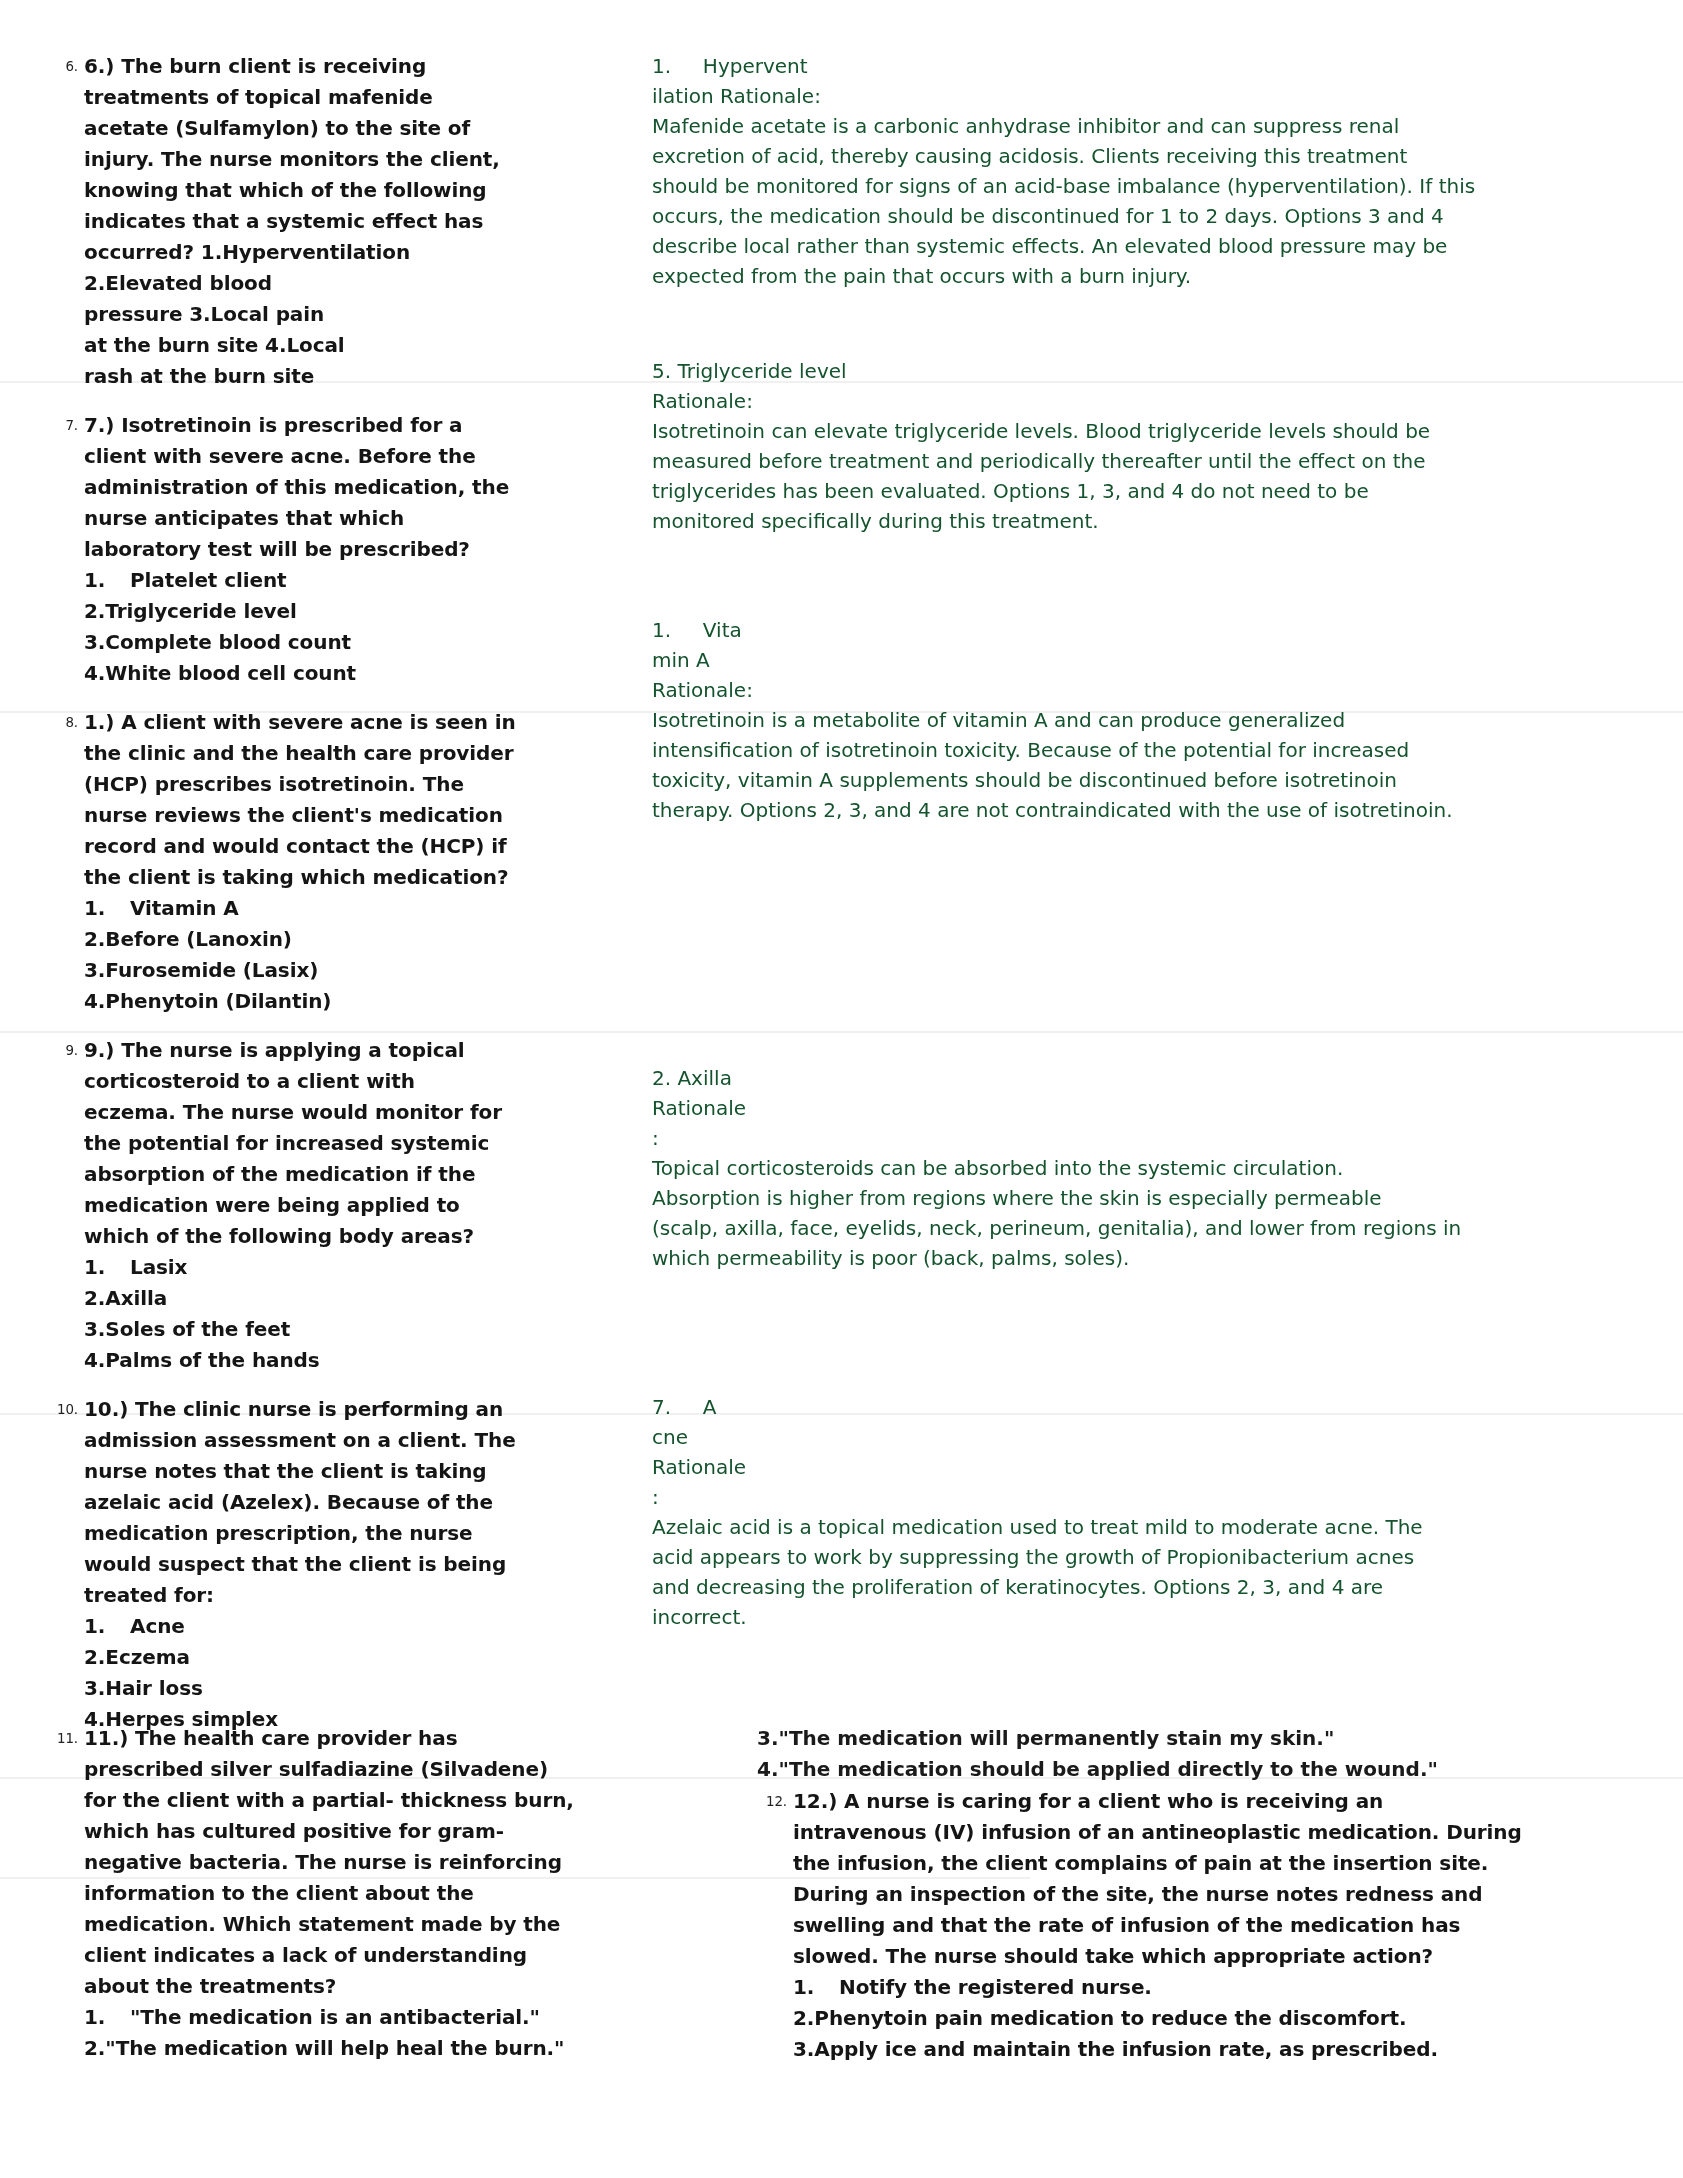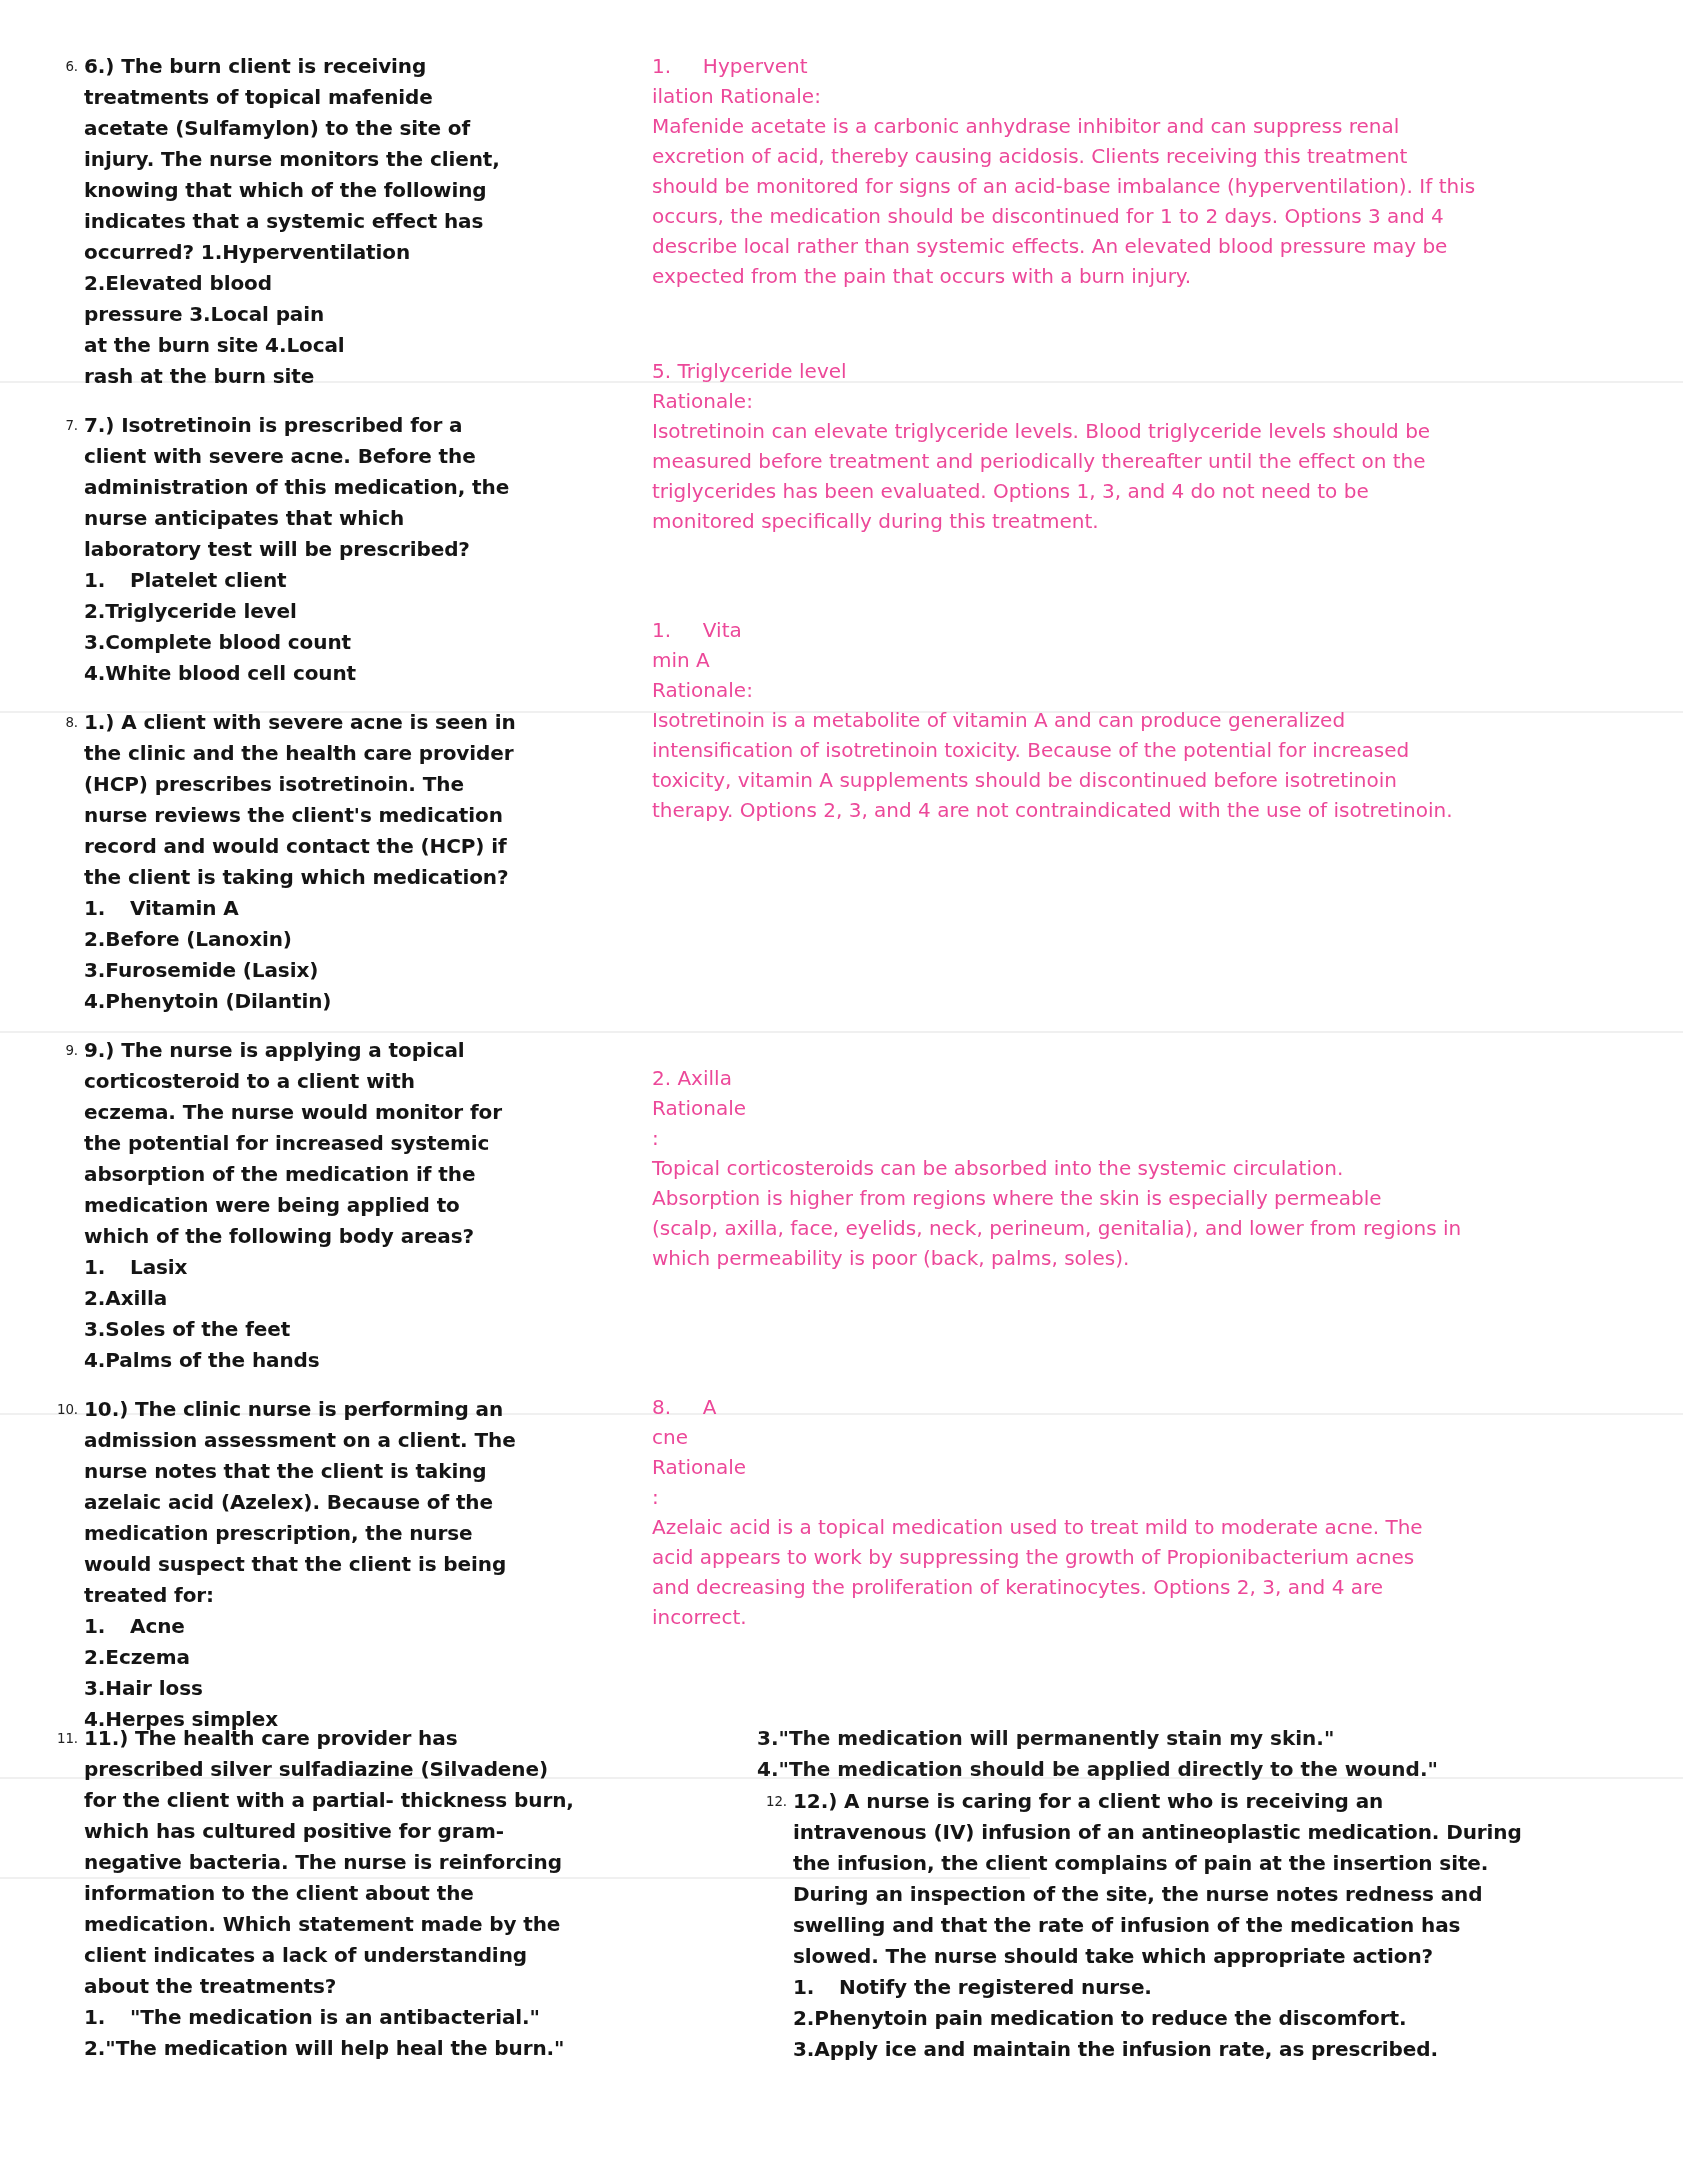--- a/index.html
+++ b/index.html
@@ -86,21 +86,21 @@
     min-width: 21px;
   }
   .opt.first .onum { min-width: 46px; }
   .opt .otext { flex: 1 1 auto; }
 
   
   .ablock {
     font-weight: normal;
     font-size: 20px;
     line-height: 30px;
-    color: #ec4899;
+    color: #14532d;
   }
   .ans-line {
     white-space: pre;
   }
   .rat-word { white-space: pre-line; }
   .rat-body { white-space: pre-line; }
 
   
   .bottom {
     position: absolute;
@@ -327,21 +327,21 @@
         <div class="rat-word">:</div>
         <div class="rat-body">Topical corticosteroids can be absorbed into the systemic circulation.
 Absorption is higher from regions where the skin is especially permeable
 (scalp, axilla, face, eyelids, neck, perineum, genitalia), and lower from regions in
 which permeability is poor (back, palms, soles).</div>
       </div>
 
       <div class="spacer-c"></div>
 
       <div class="ablock">
-        <div class="ans-line">8.	A</div>
+        <div class="ans-line">7.	A</div>
         <div class="ans-line">cne</div>
         <div class="rat-word">Rationale</div>
         <div class="rat-word">:</div>
         <div class="rat-body">Azelaic acid is a topical medication used to treat mild to moderate acne. The
 acid appears to work by suppressing the growth of Propionibacterium acnes
 and decreasing the proliferation of keratinocytes. Options 2, 3, and 4 are
 incorrect.</div>
       </div>
 
     </div>

